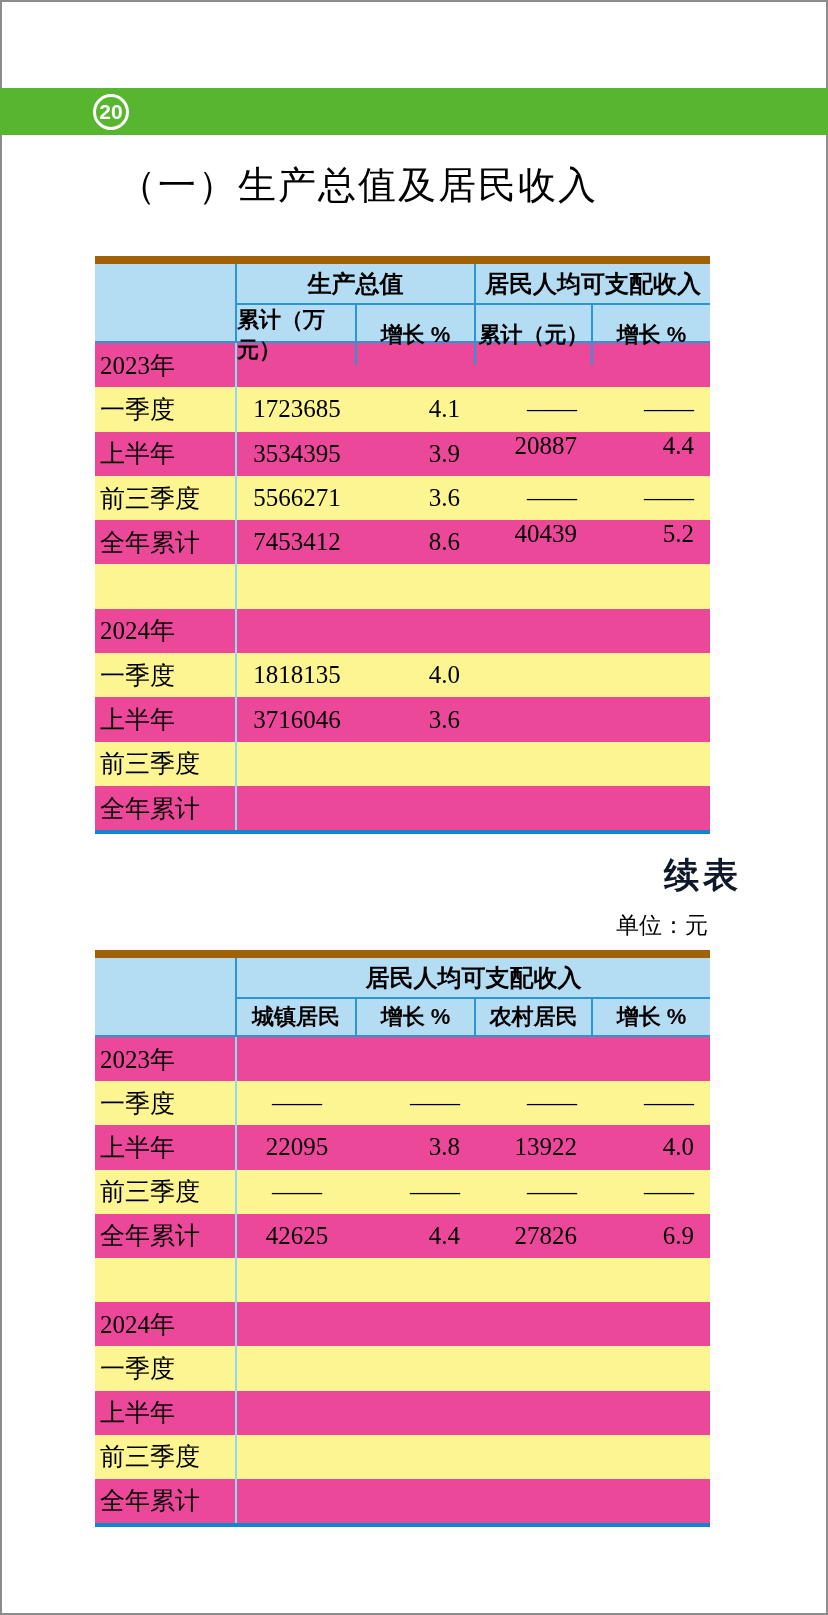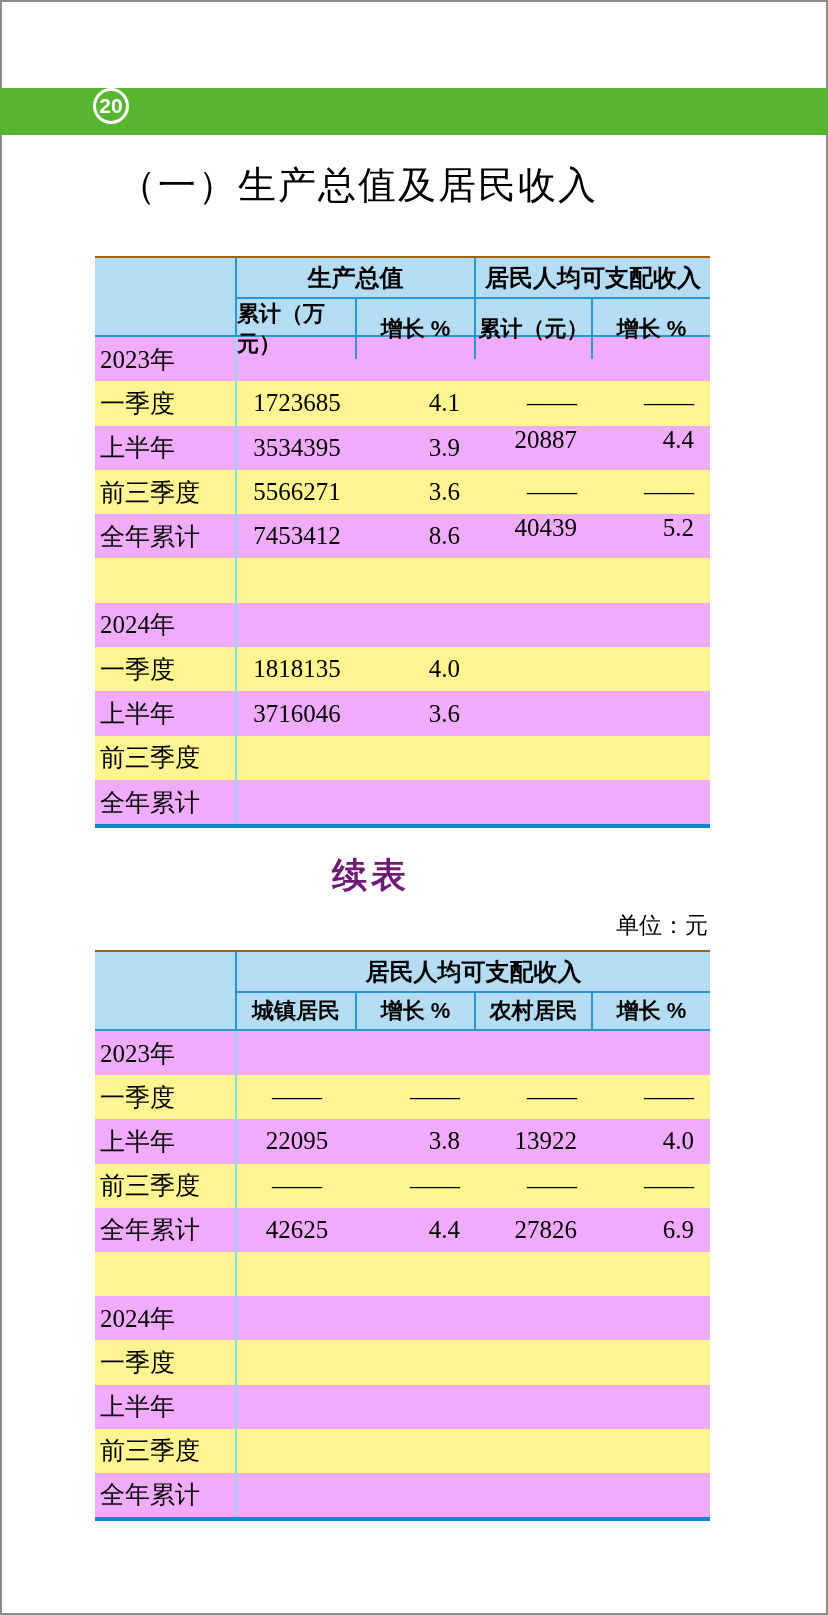--- a/index.html
+++ b/index.html
@@ -4,58 +4,58 @@
 <style>
   html,body { margin:0; padding:0; }
   body {
     width:828px; height:1615px; position:relative; background:#ffffff;
     font-family:"Liberation Sans", sans-serif; overflow:hidden;
   }
   .frame { position:absolute; inset:0; border:2px solid #8c8c8c; box-sizing:border-box; pointer-events:none; }
 
   
   .headerbar { position:absolute; left:0; top:88px; width:828px; height:47px;
-    background:#58b52f; display:flex; }
+    background:#58b52f; display:flex; align-items:center; }
   .badge { box-sizing:border-box; width:36px; height:36px; margin-left:93px;
     border:3px solid #ffffff; border-radius:50%; color:#ffffff; font-weight:bold;
     font-size:21px; display:flex; align-items:center; justify-content:center; }
   .bar-title { color:#ffffff; font-size:27px; font-weight:bold; letter-spacing:3px; margin-left:29px; }
 
   .section-title { position:absolute; top:160px; left:0; width:716px; text-align:center;
     font-size:38px; font-weight:normal; color:#000; letter-spacing:2px; }
 
   
   .tbl { position:absolute; left:95px; width:615px; }
   .t1 { top:256px; } .t2 { top:950px; }
-  .thead { border-top:2px solid #a16207; border-bottom:2px solid #2b96d4; background:#b4ddf3; }
+  .thead { border-top:8px solid #a16207; border-bottom:2px solid #2b96d4; background:#b4ddf3; }
   .hrow { display:grid; }
   .hrow1 { grid-template-columns:142px 239px 234px; height:41px; }
   .hrow2 { grid-template-columns:142px 120px 119px 117px 117px; height:36px; }
   .hc { box-sizing:border-box; display:flex; align-items:center; justify-content:center;
     font-weight:bold; color:#000; }
   .hrow1 .hc { font-size:24px; }
   .hrow2 .hc { font-size:22px; }
   .br { border-right:2px solid #2b96d4; }
   .bb { border-bottom:2px solid #2b96d4; }
 
-  .tbody { border-bottom:4px solid #1186d0; background:#f0abfc; }
+  .tbody { border-bottom:4px solid #1186d0; background:#ec4899; }
   .trow { display:grid; grid-template-columns:142px 120px 119px 117px 117px;
     height:44.3px; align-items:center;
     font-family:"Liberation Serif","DejaVu Serif",serif; font-size:25px; color:#000; }
   .t2 .trow { height:44.2px; }
   .trow.yellow { background:#fcf592; }
   .c { box-sizing:border-box; }
   .c0 { height:100%; display:flex; align-items:center; padding-left:5px;
     border-right:2px solid #8edaf4; }
   .c1 { text-align:center; }
   .c2,.c3,.c4 { text-align:right; padding-right:16px; }
   .raised { position:relative; top:-8px; }
 
-  .continued { position:absolute; top:852px; left:0; width:742px; text-align:center;
-    font-size:35px; font-weight:bold; color:#701a75; letter-spacing:4px; }
+  .continued { position:absolute; top:852px; left:0; width:742px; text-align:right;
+    font-size:35px; font-weight:bold; color:#0f172a; letter-spacing:4px; }
   .unit { position:absolute; top:910px; left:95px; width:613px; text-align:right;
     font-size:23px; font-family:"Liberation Serif","DejaVu Serif",serif; color:#000; }
 </style>
 </head>
 <body>
 
 <div class="frame"></div>
 
 <div class="headerbar">
   <div class="badge">20</div>

